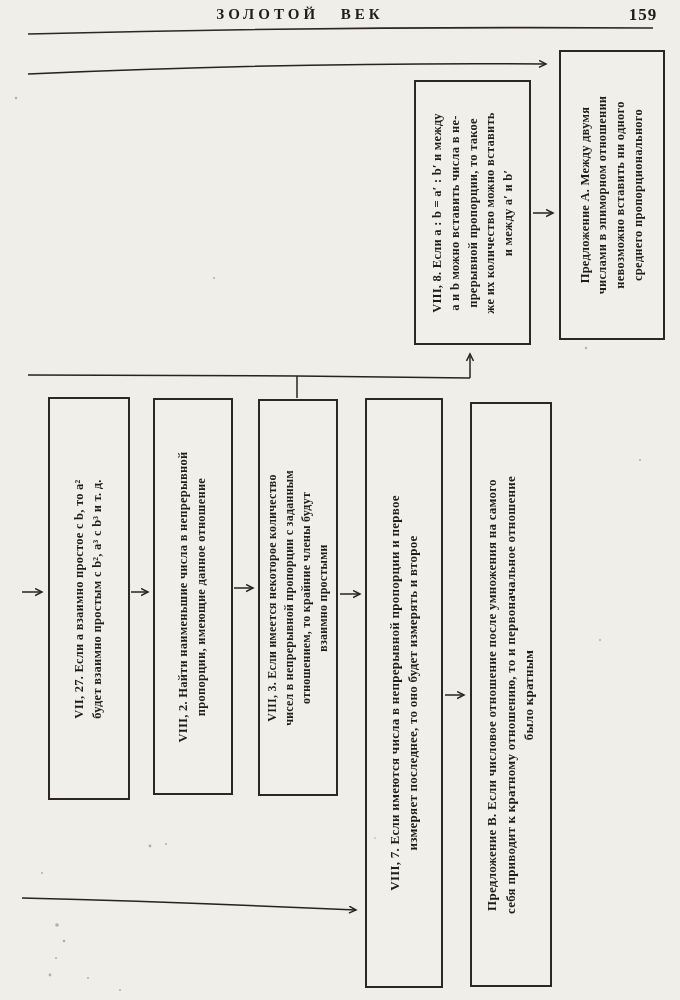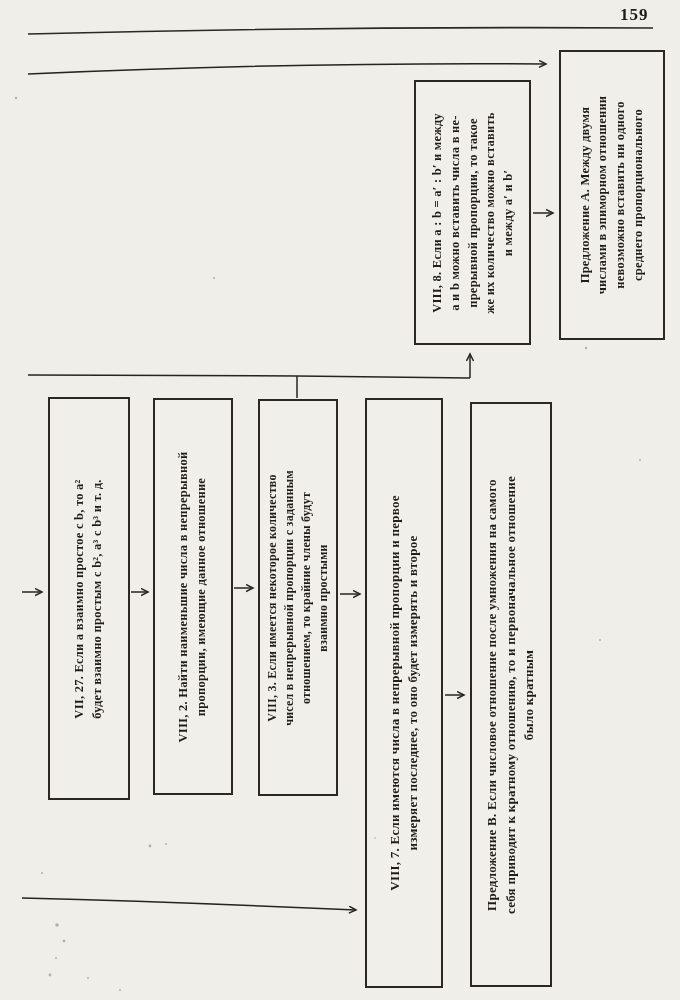--- a/index.html
+++ b/index.html
@@ -10,21 +10,21 @@
     color:#1d1b17;
   }
   .page{position:absolute;inset:0;}
   
   .hdr-title{
     position:absolute;top:6px;left:0;width:600px;text-align:center;
     font-size:15px;font-weight:700;letter-spacing:4px;word-spacing:14px;
     color:#1f1d19;
   }
   .hdr-page{
-    position:absolute;top:5px;left:620px;width:46px;text-align:left;
+    position:absolute;top:5px;left:620px;width:46px;text-align:center;
     font-size:17px;font-weight:700;color:#1f1d19;letter-spacing:1px;
   }
   
   .fbox{
     position:absolute;border:2px solid #2b2721;background:rgba(244,242,237,.35);
     box-sizing:border-box;
   }
   .rot{
     position:absolute;top:50%;left:50%;
     transform:translate(-50%,-50%) rotate(-90deg);
@@ -33,20 +33,21 @@
     font-weight:700;font-size:12.5px;line-height:1.42;letter-spacing:.25px;
     color:#201d18;
   }
   svg.lines{position:absolute;top:0;left:0;}
 </style>
 </head>
 <body>
 
 <div class="page">
 
+  <div class="hdr-title">ЗОЛОТОЙ ВЕК</div>
   <div class="hdr-page">159</div>
 
   <svg class="lines" width="680" height="1000" viewBox="0 0 680 1000">
     <defs>
       <marker id="ah" markerWidth="12" markerHeight="10" refX="7.5" refY="4" orient="auto" markerUnits="userSpaceOnUse">
         <path d="M0.5,0.5 L7.5,4 L0.5,7.5" fill="none" stroke="#26241f" stroke-width="1.5"></path>
       </marker>
     </defs>
 
     <path d="M28,34 Q340,26 653,28" fill="none" stroke="#2b2721" stroke-width="1.7"></path>

